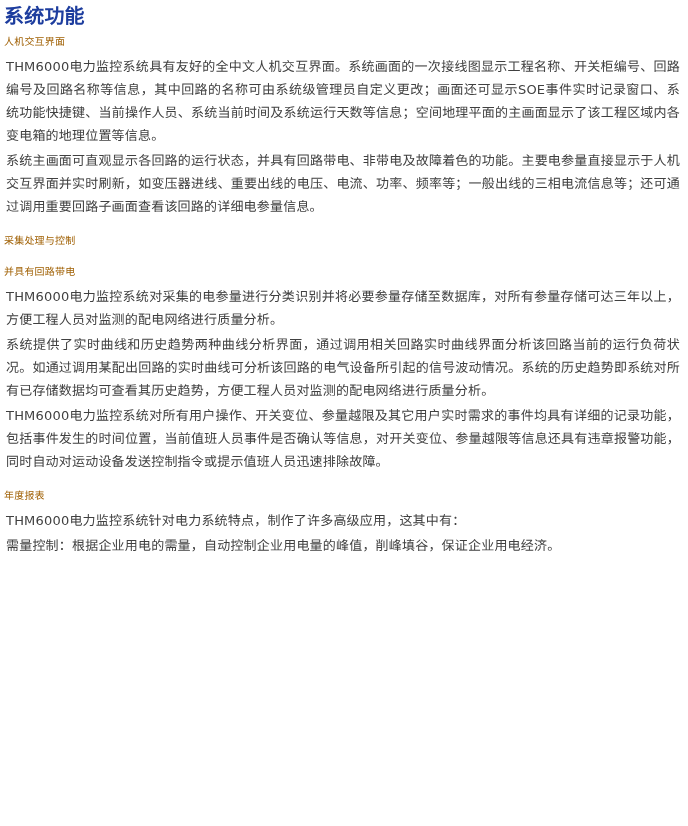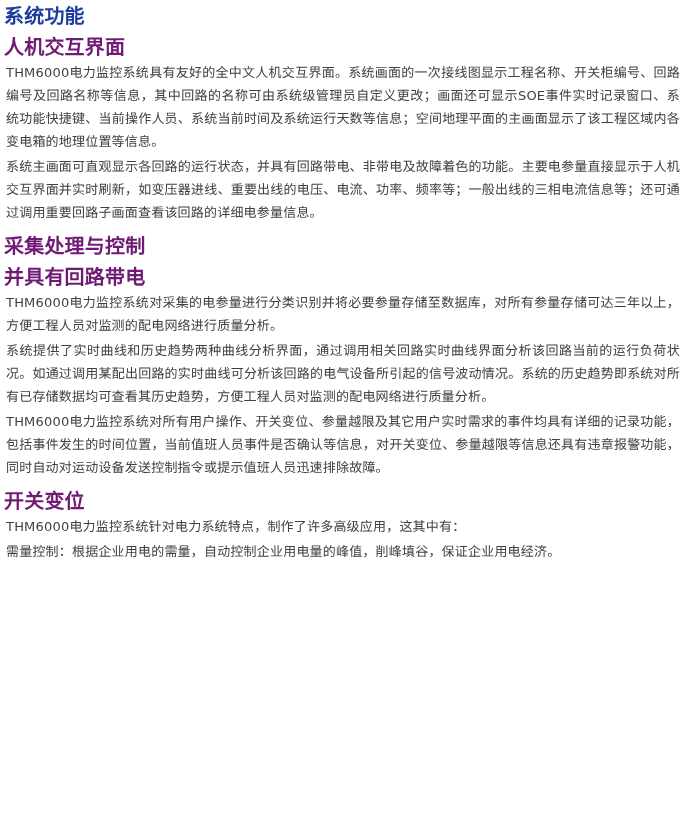--- a/index.html
+++ b/index.html
@@ -14,32 +14,32 @@
     box-sizing: border-box;
     width: 688px;
     padding: 3px 6px 6px 4px;
     font-family: "DejaVu Sans", "Liberation Sans", sans-serif;
     font-size: 13px;
     line-height: 23px;
     color: #404040;
     letter-spacing: 0.2px;
   }
   .page-title {
-    margin: 0 0 10px 0;
+    margin: 0 0 4px 0;
     font-size: 20px;
     line-height: 26px;
     font-weight: 700;
     color: #1d3d9e;
   }
   .section-heading {
     margin: 14px 0 5px 0;
-    font-size: 20px;
+    font-size: 10px;
     line-height: 17px;
-    font-weight: 700;
-    color: #701a75;
+    font-weight: 400;
+    color: #a16207;
   }
   section:first-of-type .section-heading {
     margin-top: 2px;
   }
   .body-paragraph {
     margin: 2px;
     text-align: justify;
     text-justify: inter-ideograph;
   }
 </style>
@@ -65,19 +65,19 @@
     <p class="body-paragraph">THM6000电力监控系统对采集的电参量进行分类识别并将必要参量存储至数据库，对所有参量存储可达三年以上，方便工程人员对监测的配电网络进行质量分析。</p>
     <p class="body-paragraph">系统提供了实时曲线和历史趋势两种曲线分析界面，通过调用相关回路实时曲线界面分析该回路当前的运行负荷状况。如通过调用某配出回路的实时曲线可分析该回路的电气设备所引起的信号波动情况。系统的历史趋势即系统对所有已存储数据均可查看其历史趋势，方便工程人员对监测的配电网络进行质量分析。</p>
   </section>
 
   <section>
     <p class="body-paragraph">THM6000电力监控系统对所有用户操作、开关变位、参量越限及其它用户实时需求的事件均具有详细的记录功能，包括事件发生的时间位置，当前值班人员事件是否确认等信息，对开关变位、参量越限等信息还具有违章报警功能，同时自动对运动设备发送控制指令或提示值班人员迅速排除故障。</p>
   </section>
 
 
   <section>
-    <h2 class="section-heading">开关变位</h2>
+    <h2 class="section-heading">年度报表</h2>
     <p class="body-paragraph">THM6000电力监控系统针对电力系统特点，制作了许多高级应用，这其中有：</p>
     <p class="body-paragraph">需量控制：根据企业用电的需量，自动控制企业用电量的峰值，削峰填谷，保证企业用电经济。</p>
 
   </section>
 
 </div>
 
 </body></html>

